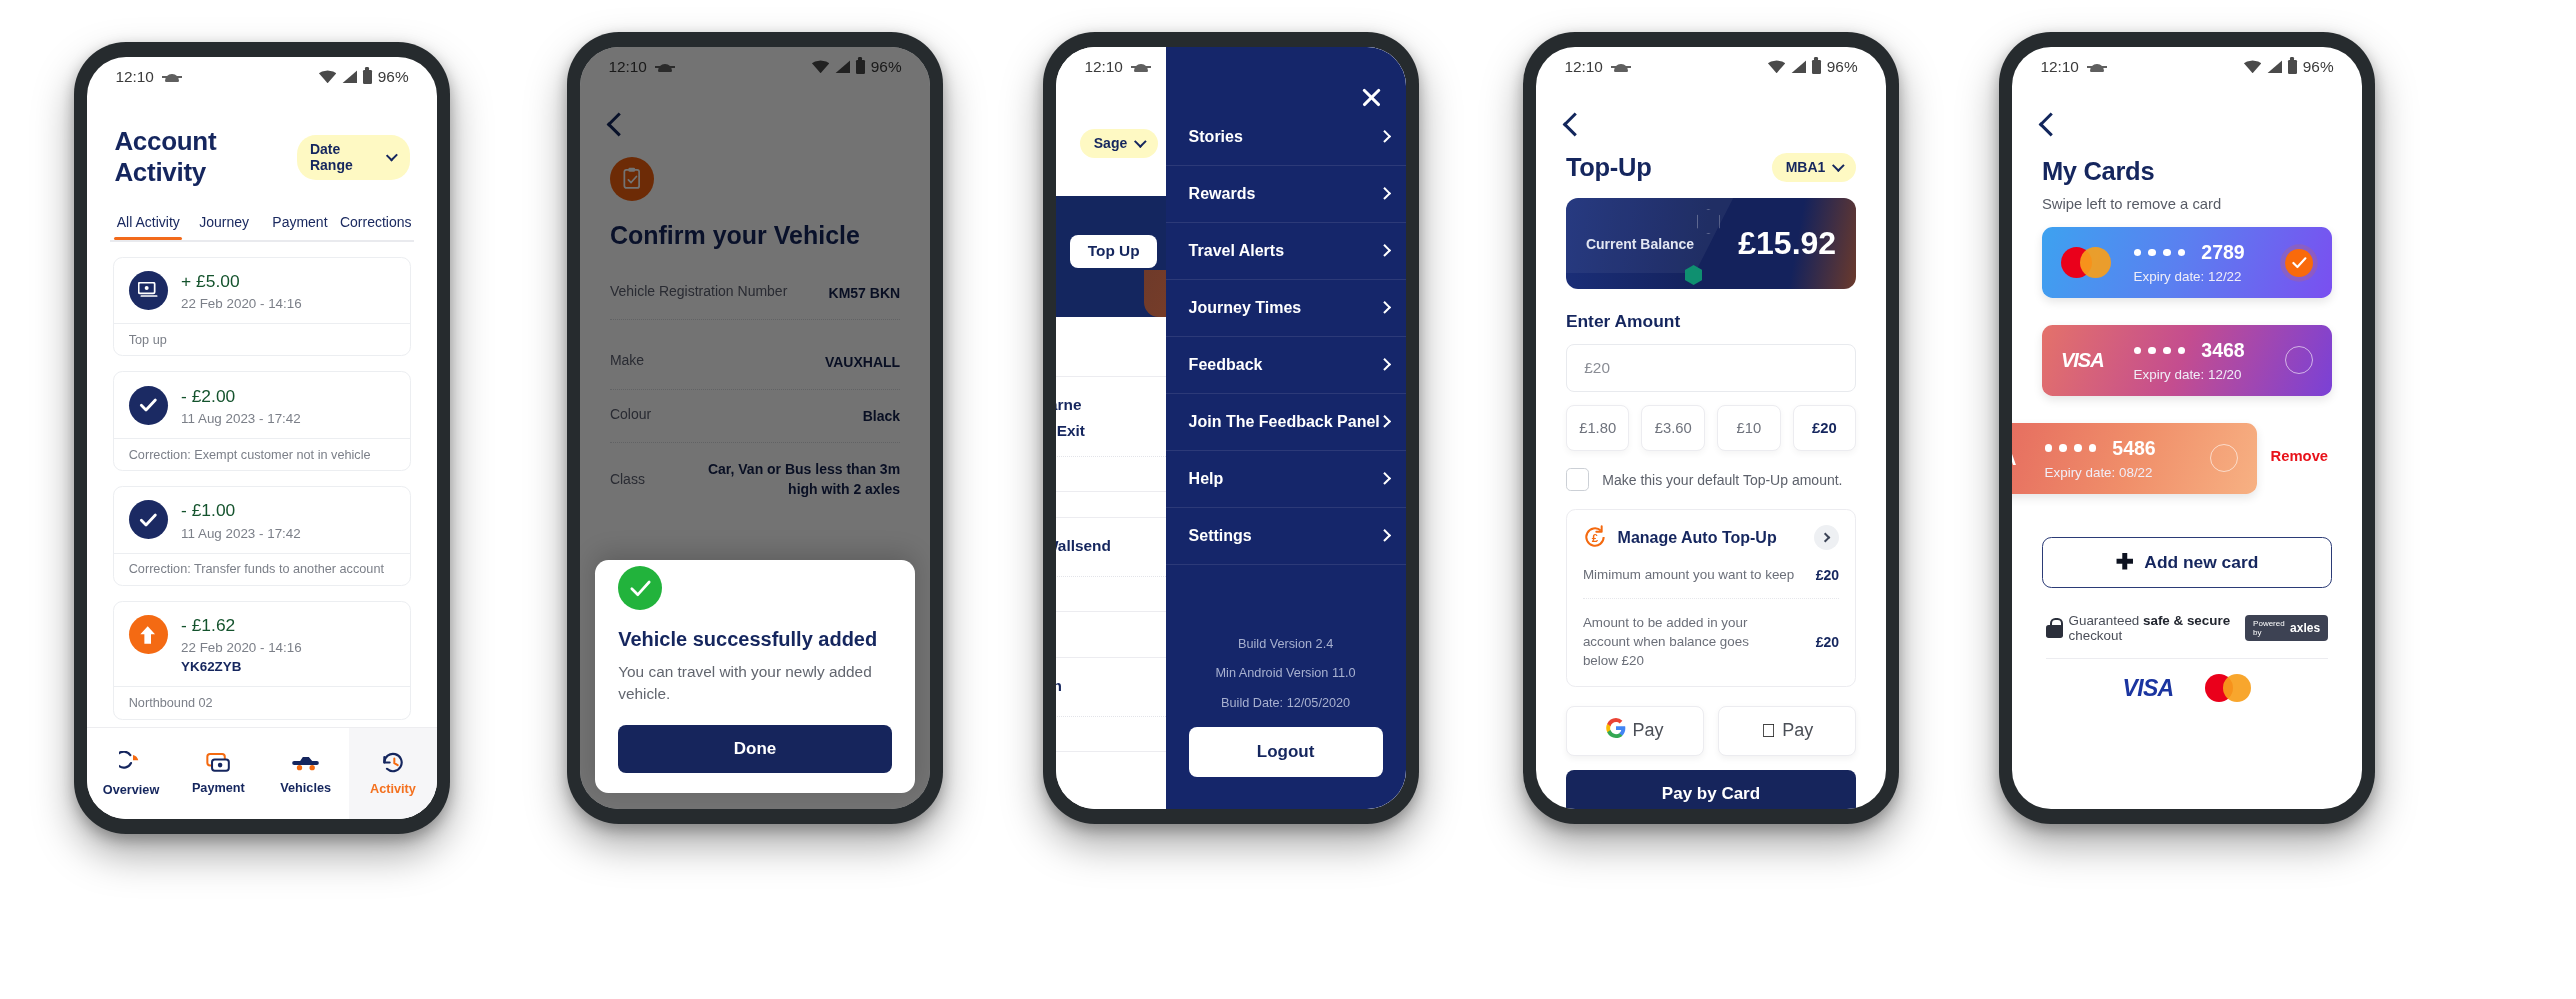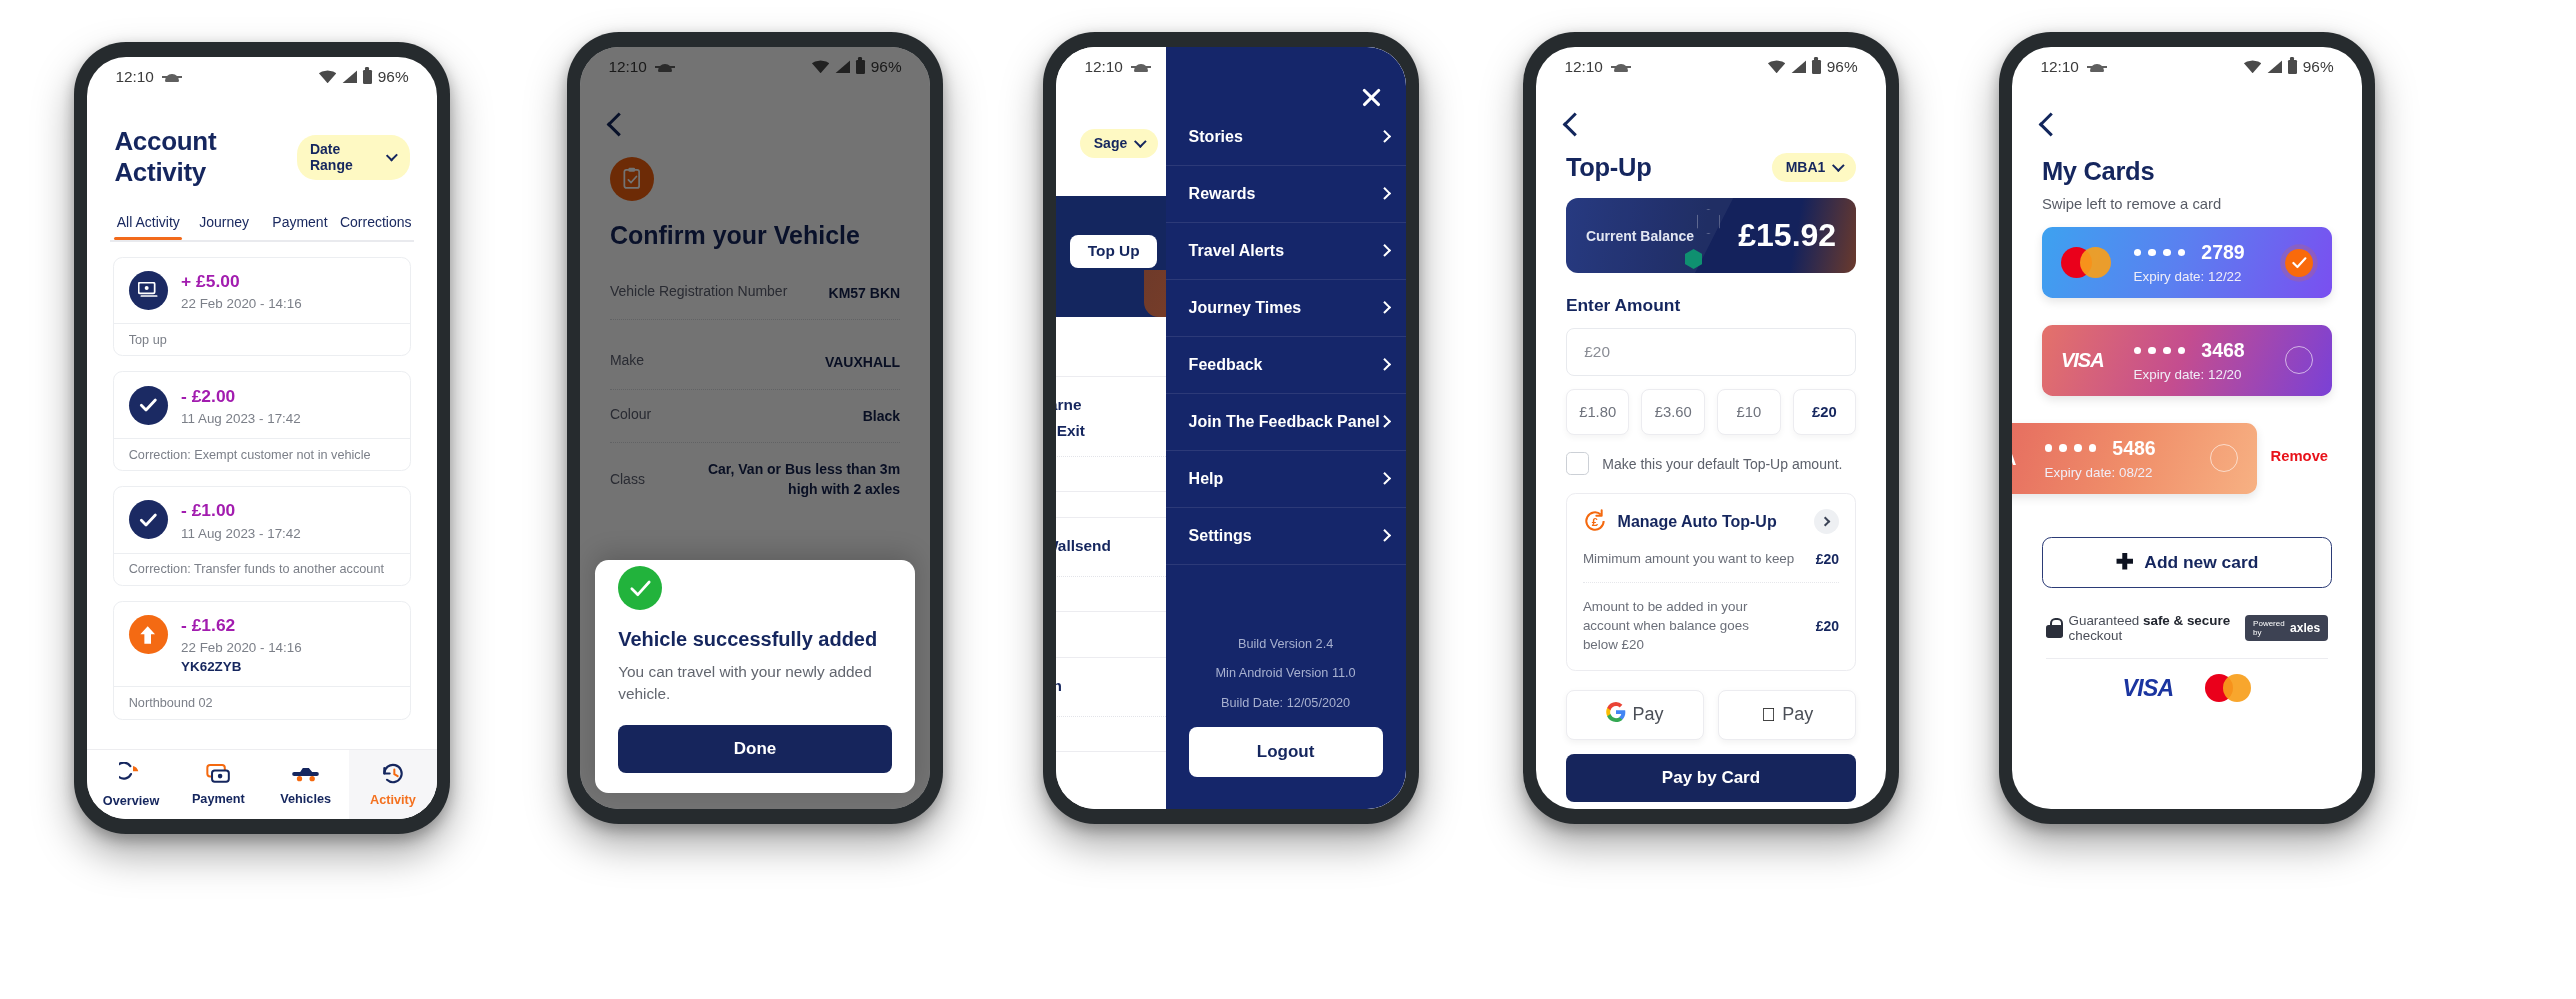--- a/index.html
+++ b/index.html
@@ -75,26 +75,26 @@
   .tab.active{ font-weight:500; }
   .tab.active:after{ content:""; position:absolute; left:4px; right:4px; bottom:0; height:3.4px; background:#f26a1b; border-radius:2px;}
   .tabs-rule{ height:1.3px; background:#e9eaee; margin: 0 23px; }
   .txlist{ padding: 14.8px 25.5px 0 25.5px; display:flex; flex-direction:column; gap:14.8px; }
   .txcard{ border:1.3px solid #eceef1; border-radius:9.4px; overflow:hidden; background:#fff; }
   .txtop{ display:flex; align-items:flex-start; gap:13.4px; padding:13.4px 14.8px 12px 14.8px; }
   .ticon{ width:39px; height:39px; border-radius:50%; flex:0 0 39px; display:flex; align-items:center;
           justify-content:center; }
   .ticon.navy{ background:#1b2a63; }
   .ticon.orange{ background:#f46a13; }
-  .tamt{ font-size:17.4px; font-weight:bold; color:#a21caf; line-height:1.25; }
+  .tamt{ font-size:17.4px; font-weight:normal; color:#14532d; line-height:1.25; }
   .tdate{ font-size:13.4px; color:#7b7f88; margin-top:3.4px; }
   .tplate{ font-size:13.4px; color:#15265e; font-weight:bold; margin-top:4px; }
   .txfoot{ border-top:1.3px solid #eceef1; padding:8.7px 14.8px; font-size:12.7px; color:#7b7f88; }
   .bottomnav{
-    position:absolute; left:0; right:0; bottom:0; height:70px;
+    position:absolute; left:0; right:0; bottom:0; height:92px;
     border-top:1.3px solid #ededf0; background:#fff; display:flex;
   }
   .navitem{ flex:1; display:flex; flex-direction:column; align-items:center; justify-content:center; gap:6px; }
   .navitem.active{ background:#f6f6f8; }
   .navlabel{ font-size:12.7px; font-weight:bold; color:#15265e; }
   .navitem.active .navlabel{ color:#f4711f; }
 
   
   .dim{ position:absolute; inset:0; background:rgba(0,0,0,.55); z-index:5; }
   .p2-body{ padding: 29.5px 29.5px 0 29.5px; }
@@ -153,21 +153,21 @@
   .mitem span.lbl{ font-size:16px; font-weight:bold; color:#fff; }
   .chev-r{ margin-left:auto; width:9.4px; height:9.4px; border-right:2.7px solid #fff; border-top:2.7px solid #fff;
            transform: rotate(45deg); }
   .buildinfo{ margin-top:auto; text-align:center; color:#a7b0cf; font-size:12.7px; line-height:2.3; padding-bottom:9.4px; }
   .logoutbtn{ margin:0 23px 32px 23px; height:50px; background:#fff; border-radius:8px;
               display:flex; align-items:center; justify-content:center; font-size:17px; font-weight:bold; color:#15265e; }
 
   
   .p4-body{ padding: 29.5px 29.5px 0 29.5px; }
   .balcard{
-    position:relative; margin-top:16px; height:75px; border-radius:12px; overflow:hidden;
+    position:relative; margin-top:16px; height:91px; border-radius:12px; overflow:hidden;
     background: linear-gradient(100deg,#1b2f7a 0%,#14225c 48%,#14225c 78%,#6b3a2c 100%);
     display:flex; align-items:center; padding:0 20px;
   }
   .balcard .shape{ position:absolute; left:-6.7px; top:0; width:174px; height:75px;
         background:rgba(255,255,255,.055); clip-path: polygon(0 0,100% 0,78% 100%,0 100%); }
   .balcard .hex{ position:absolute; left:131px; top:10.7px; width:23px; height:25.5px;
         border:1.3px solid rgba(255,255,255,.28);
         clip-path: polygon(50% 0,100% 25%,100% 75%,50% 100%,0 75%,0 25%); }
   .balcard .hex2{ position:absolute; left:119px; bottom:4px; width:17.4px; height:20px; background:#0f9070;
         clip-path: polygon(50% 0,100% 25%,100% 75%,50% 100%,0 75%,0 25%); }

